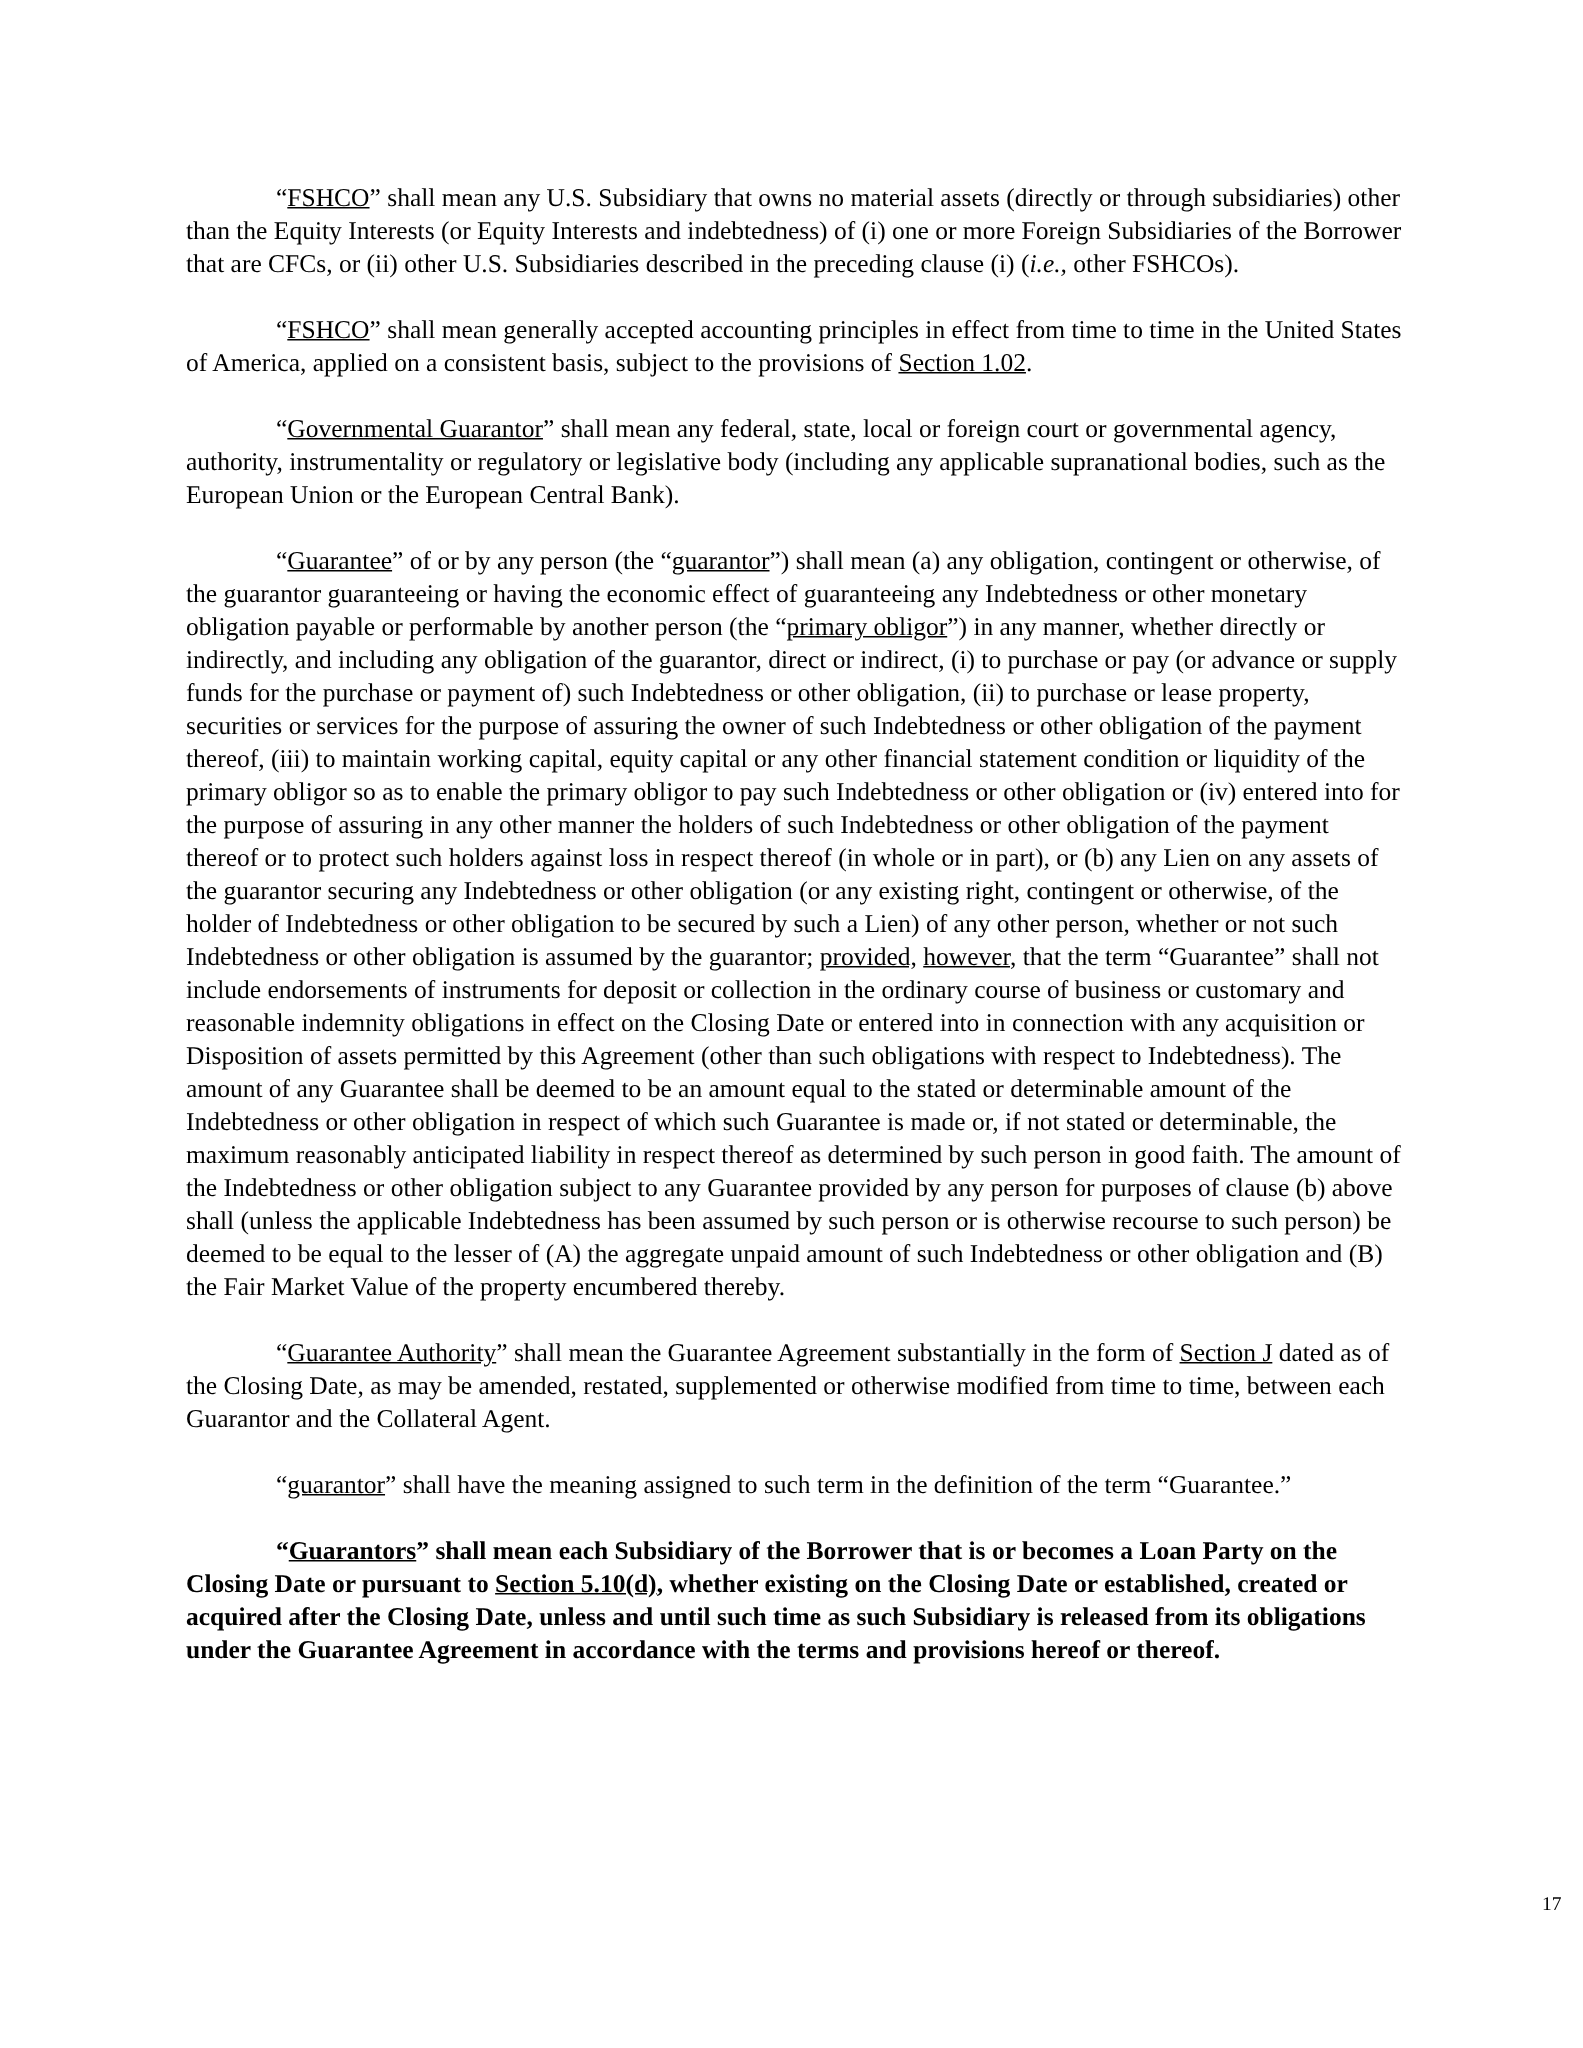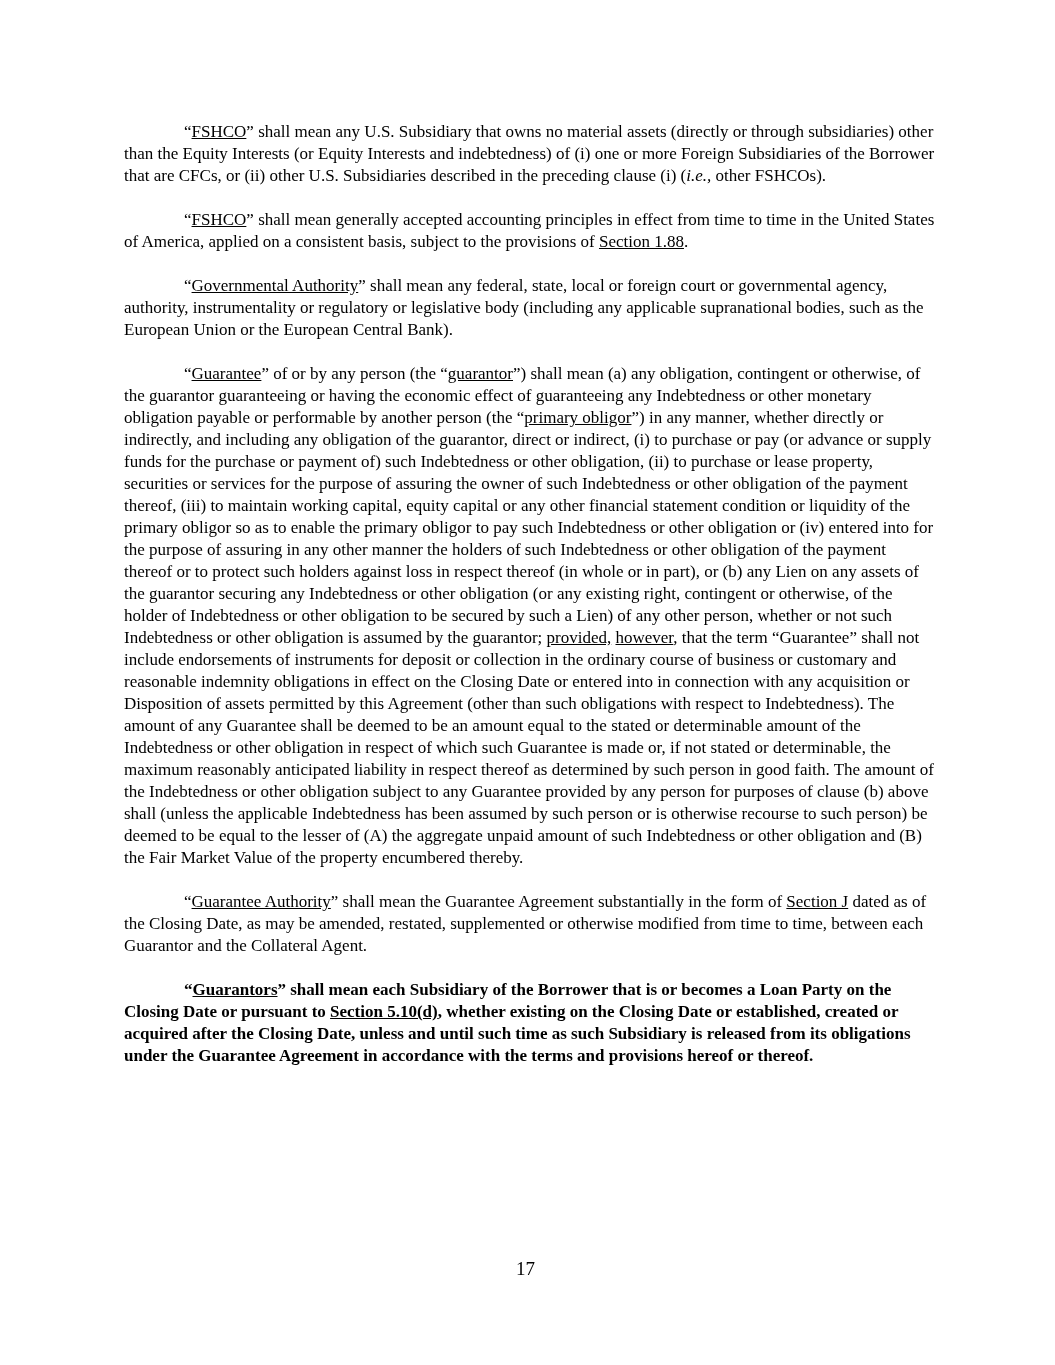--- a/index.html
+++ b/index.html
@@ -28,33 +28,34 @@
   .para {
     margin: 0 0 22px 0;
     text-indent: 60px;
   }
   .para:last-child { margin-bottom: 0; font-weight: bold; }
   .run-u { text-decoration: underline; }
   .run-i { font-style: italic; }
   .footer {
     position: absolute;
     left: 0;
-    right: 4px;
+    right: 14px;
     top: 1258px;
-    text-align: center;
-    font-size: 19px;
+    text-align: right;
+    font-size: 13px;
     line-height: 22px;
   }
 </style>
 </head>
 <body>
 
 <div class="page">
   <div class="content">
       <p class="para"><span>“</span><span class="run-u">FSHCO</span><span>” shall mean any U.S. Subsidiary that owns no material assets (directly or through subsidiaries) other than the Equity Interests (or Equity Interests and indebtedness) of (i) one or more Foreign Subsidiaries of the Borrower that are CFCs, or (ii) other U.S. Subsidiaries described in the preceding clause (i) (</span><span class="run-i">i.e.,</span><span> other FSHCOs).</span></p>
-      <p class="para"><span>“</span><span class="run-u">FSHCO</span><span>” shall mean generally accepted accounting principles in effect from time to time in the United States of America, applied on a consistent basis, subject to the provisions of </span><span class="run-u">Section 1.88</span><span>.</span></p>
-      <p class="para"><span>“</span><span class="run-u">Governmental Authority</span><span>” shall mean any federal, state, local or foreign court or governmental agency, authority, instrumentality or regulatory or legislative body (including any applicable supranational bodies, such as the European Union or the European Central Bank).</span></p>
+      <p class="para"><span>“</span><span class="run-u">FSHCO</span><span>” shall mean generally accepted accounting principles in effect from time to time in the United States of America, applied on a consistent basis, subject to the provisions of </span><span class="run-u">Section 1.02</span><span>.</span></p>
+      <p class="para"><span>“</span><span class="run-u">Governmental Guarantor</span><span>” shall mean any federal, state, local or foreign court or governmental agency, authority, instrumentality or regulatory or legislative body (including any applicable supranational bodies, such as the European Union or the European Central Bank).</span></p>
       <p class="para"><span>“</span><span class="run-u">Guarantee</span><span>” of or by any person (the “</span><span class="run-u">guarantor</span><span>”) shall mean (a) any obligation, contingent or otherwise, of the guarantor guaranteeing or having the economic effect of guaranteeing any Indebtedness or other monetary obligation payable or performable by another person (the “</span><span class="run-u">primary obligor</span><span>”) in any manner, whether directly or indirectly, and including any obligation of the guarantor, direct or indirect, (i) to purchase or pay (or advance or supply funds for the purchase or payment of) such Indebtedness or other obligation, (ii) to purchase or lease property, securities or services for the purpose of assuring the owner of such Indebtedness or other obligation of the payment thereof, (iii) to maintain working capital, equity capital or any other financial statement condition or liquidity of the primary obligor so as to enable the primary obligor to pay such Indebtedness or other obligation or (iv) entered into for the purpose of assuring in any other manner the holders of such Indebtedness or other obligation of the payment thereof or to protect such holders against loss in respect thereof (in whole or in part), or (b) any Lien on any assets of the guarantor securing any Indebtedness or other obligation (or any existing right, contingent or otherwise, of the holder of Indebtedness or other obligation to be secured by such a Lien) of any other person, whether or not such Indebtedness or other obligation is assumed by the guarantor; </span><span class="run-u">provided,</span><span> </span><span class="run-u">however</span><span>, that the term “Guarantee” shall not include endorsements of instruments for deposit or collection in the ordinary course of business or customary and reasonable indemnity obligations in effect on the Closing Date or entered into in connection with any acquisition or Disposition of assets permitted by this Agreement (other than such obligations with respect to Indebtedness).  The amount of any Guarantee shall be deemed to be an amount equal to the stated or determinable amount of the Indebtedness or other obligation in respect of which such Guarantee is made or, if not stated or determinable, the maximum reasonably anticipated liability in respect thereof as determined by such person in good faith. The amount of the Indebtedness or other obligation subject to any Guarantee provided by any person for purposes of clause (b) above shall (unless the applicable Indebtedness has been assumed by such person or is otherwise recourse to such person) be deemed to be equal to the lesser of (A) the aggregate unpaid amount of such Indebtedness or other obligation and (B) the Fair Market Value of the property encumbered thereby.</span></p>
       <p class="para"><span>“</span><span class="run-u">Guarantee Authority</span><span>” shall mean the Guarantee Agreement substantially in the form of </span><span class="run-u">Section J</span><span> dated as of the Closing Date, as may be amended, restated, supplemented or otherwise modified from time to time, between each Guarantor and the Collateral Agent.</span></p>
+      <p class="para"><span>“</span><span class="run-u">guarantor</span><span>” shall have the meaning assigned to such term in the definition of the term “Guarantee.”</span></p>
       <p class="para"><span>“</span><span class="run-u">Guarantors</span><span>” shall mean each Subsidiary of the Borrower that is or becomes a Loan Party on the Closing Date or pursuant to </span><span class="run-u">Section 5.10(d)</span><span>, whether existing on the Closing Date or established, created or acquired after the Closing Date, unless and until such time as such Subsidiary is released from its obligations under the Guarantee Agreement in accordance with the terms and provisions hereof or thereof.</span></p>
     </div>
   <div class="footer">17</div>
 </div>
 
 </body></html>

